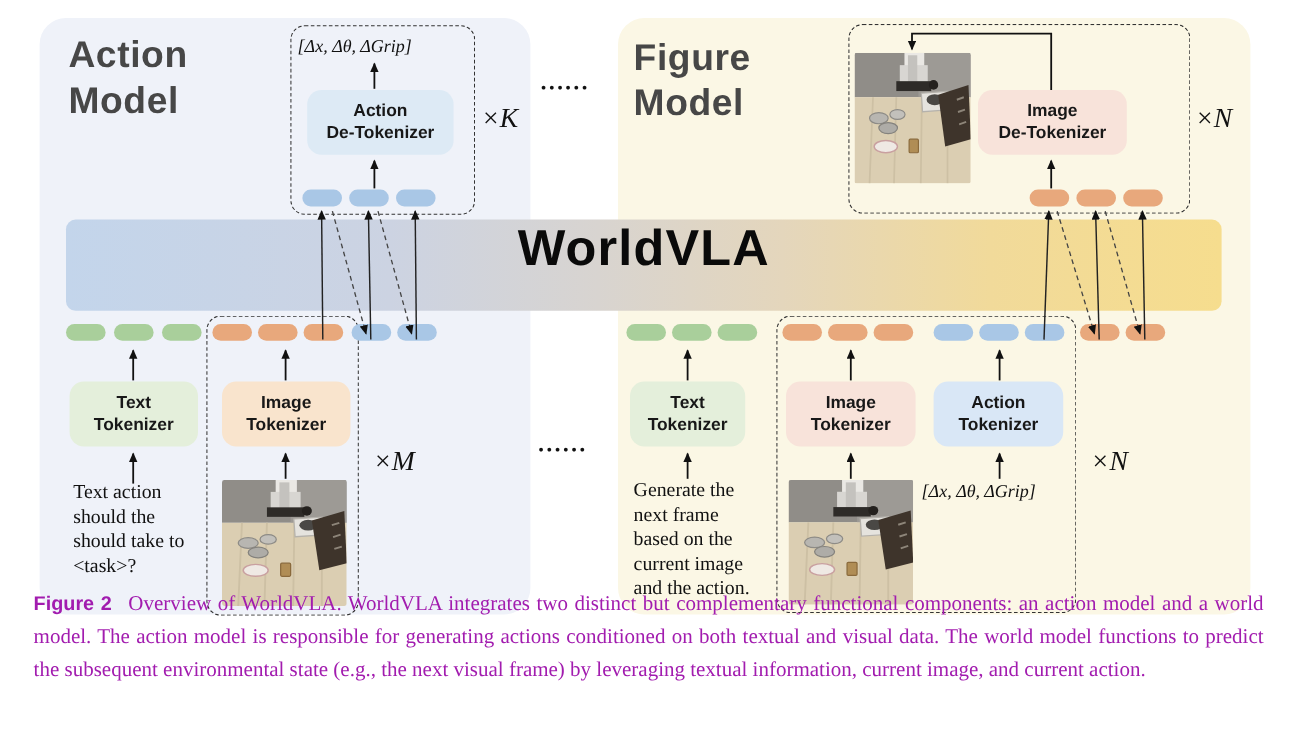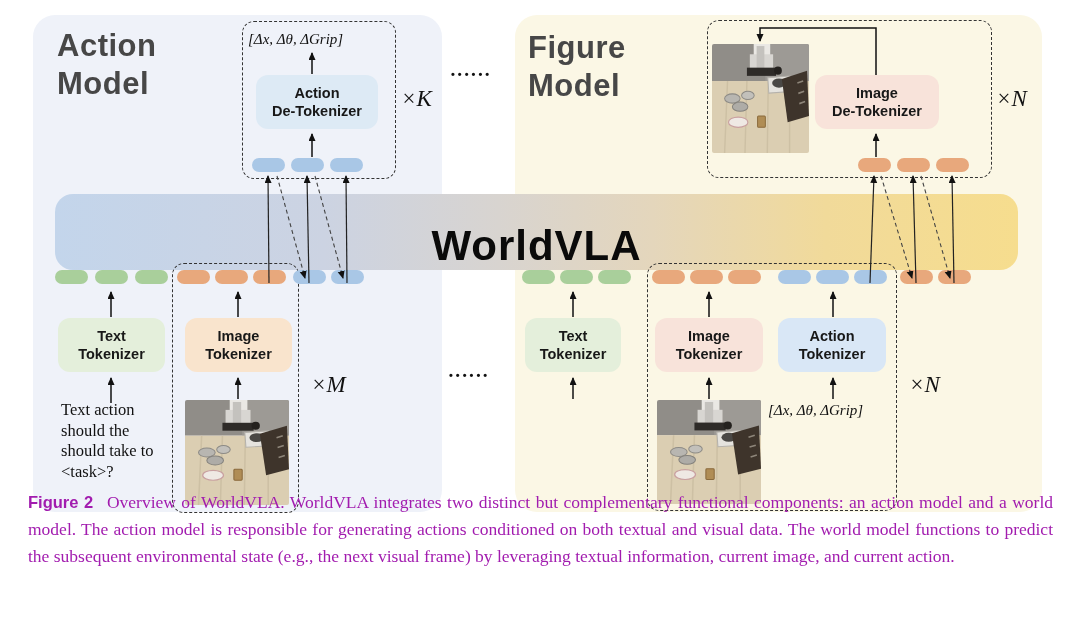--- a/index.html
+++ b/index.html
@@ -11,23 +11,23 @@
   .panel-left{left:33px;top:15px;width:409px;height:497px;background:#eff2f9;}
   .panel-right{left:515px;top:15px;width:527px;height:497px;background:#fbf7e5;}
 
   
   .big-title{position:absolute;font-weight:bold;font-size:31px;line-height:38px;
              color:#474747;letter-spacing:0.5px;}
   .title-action{left:57px;top:27px;}
   .title-world{left:528px;top:29px;}
 
   
-  .vla-bar{position:absolute;left:55px;top:183px;width:963px;height:76px;border-radius:18px;
+  .vla-bar{position:absolute;left:55px;top:183px;width:963px;height:76px;border-radius:8px;
            background:linear-gradient(90deg,#c3d5eb 0%,#ccd3e2 28%,#d8d4d0 46%,#e4d6bc 62%,#f1da9a 80%,#f6dd8e 100%);
-           display:flex;align-items:flex-end;justify-content:center;margin-top:11px;}
+           display:flex;align-items:flex-start;justify-content:center;}
   .vla-text{font-weight:bold;font-size:42px;color:#0a0a0a;letter-spacing:1px;}
 
   
   .dashed{position:absolute;border:1.6px dashed #333;border-radius:12px;background:transparent;}
   .dash-tl{left:242px;top:21px;width:152px;height:156px;}
   .dash-tr{left:707px;top:20px;width:283px;height:156px;}
   .dash-bl{left:172px;top:263px;width:125px;height:248px;}
   .dash-br{left:647px;top:263px;width:248px;height:246px;}
 
   
@@ -203,20 +203,27 @@
   <div class="tokbox bg-pink" style="left:655px;top:318px;width:108px;">
     <span>Image</span>
     <span>Tokenizer</span>
   </div>
   <div class="tokbox bg-lblue" style="left:778px;top:318px;width:108px;">
     <span>Action</span>
     <span>Tokenizer</span>
   </div>
   <div class="repeat" style="left:909px;top:372px;">×N</div>
 
+  <div class="prompt" style="left:528px;top:398px;width:118px;">
+    <div>Generate the</div>
+    <div>next frame</div>
+    <div>based on the</div>
+    <div>current image</div>
+    <div>and the action.</div>
+  </div>
   <div class="scene" style="left:657px;top:400px;width:104px;height:104px;">
     <svg viewBox="0 0 100 106" preserveAspectRatio="none">
       <rect x="0" y="0" width="100" height="36" fill="#908d88"></rect>
       <rect x="55" y="0" width="45" height="36" fill="#9d9a95"></rect>
       <rect x="0" y="36" width="100" height="70" fill="#dbceb2"></rect>
       <path d="M16,36 L13,106 M36,36 L34,106 M58,36 L57,106 M80,36 L80,106" stroke="#cdc0a4" stroke-width="1.5"></path>
       <rect x="43" y="0" width="17" height="13" fill="#eae8e4"></rect>
       <rect x="39" y="10" width="24" height="15" fill="#d8d6d2"></rect>
       <rect x="46" y="2" width="8" height="22" fill="#c4c2be"></rect>
       <rect x="36" y="23" width="30" height="8" fill="#2e2b28"></rect>

